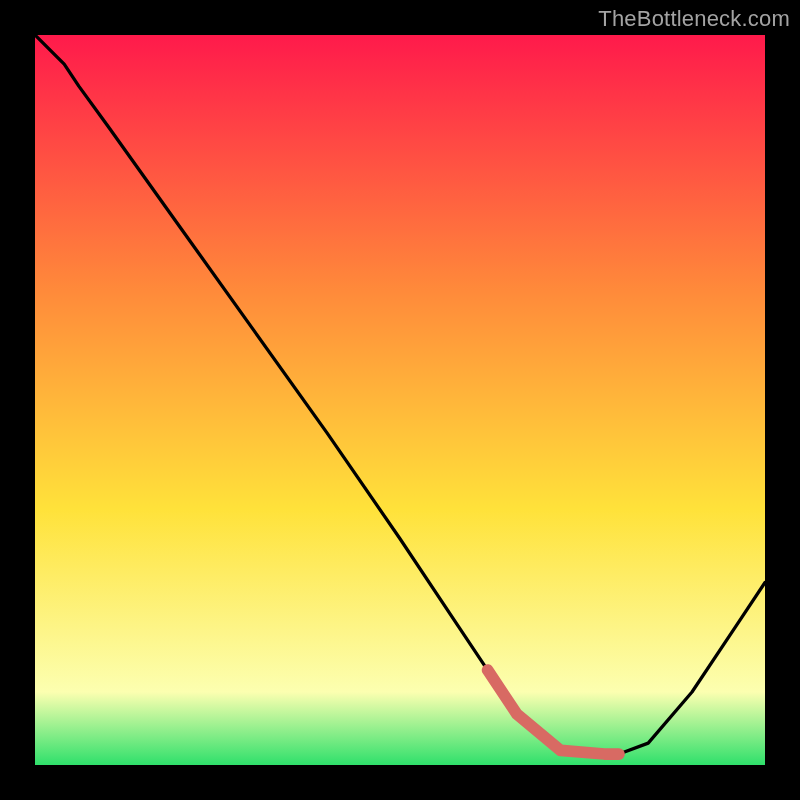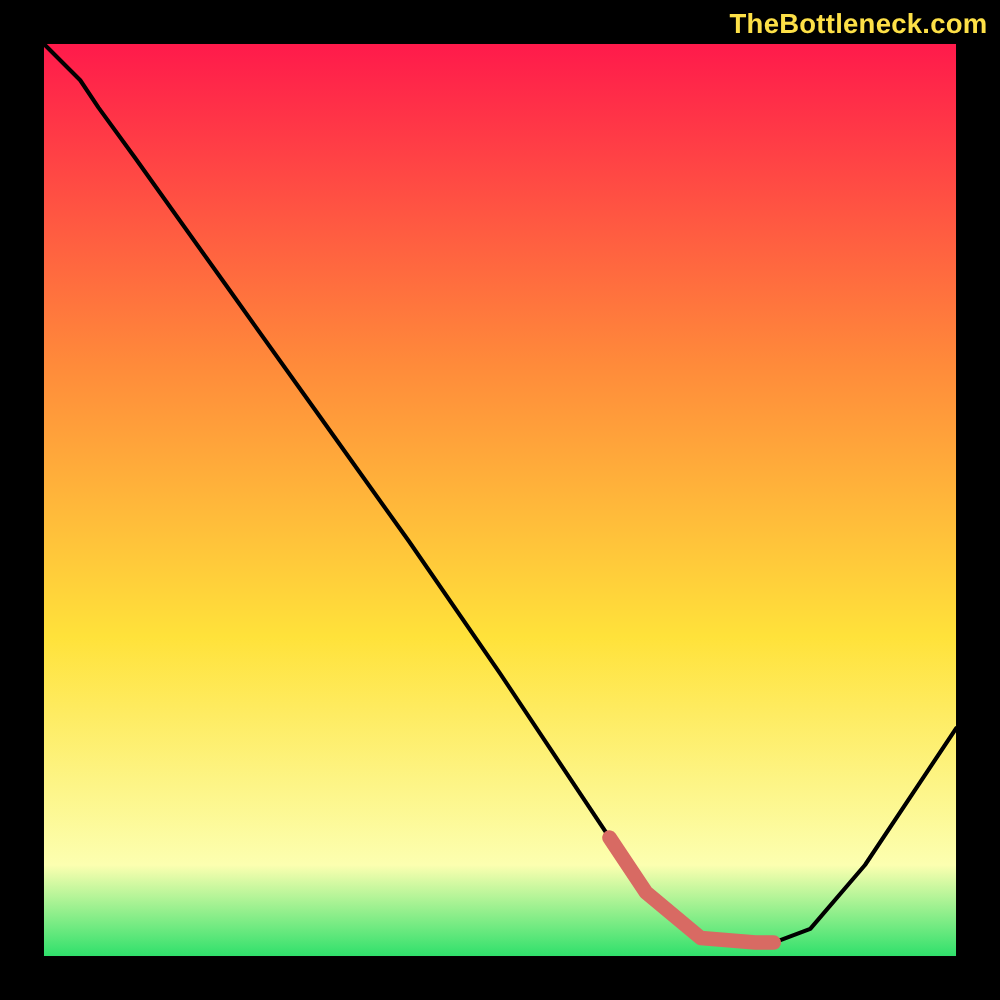--- a/index.html
+++ b/index.html
@@ -14,23 +14,23 @@
   .frame {
     position: relative;
     width: 800px;
     height: 800px;
     background: #000;
   }
   .watermark {
     position: absolute;
     top: 6px;
     right: 10px;
-    color: #fde047;
+    color: #a3a3a3;
     font-size: 22px;
-    font-weight: 700;
+    font-weight: 400;
     letter-spacing: 0.2px;
     z-index: 10;
   }
   .plot-area {
     position: absolute;
     left: 35px;
     top: 35px;
     width: 730px;
     height: 730px;
     overflow: hidden;

